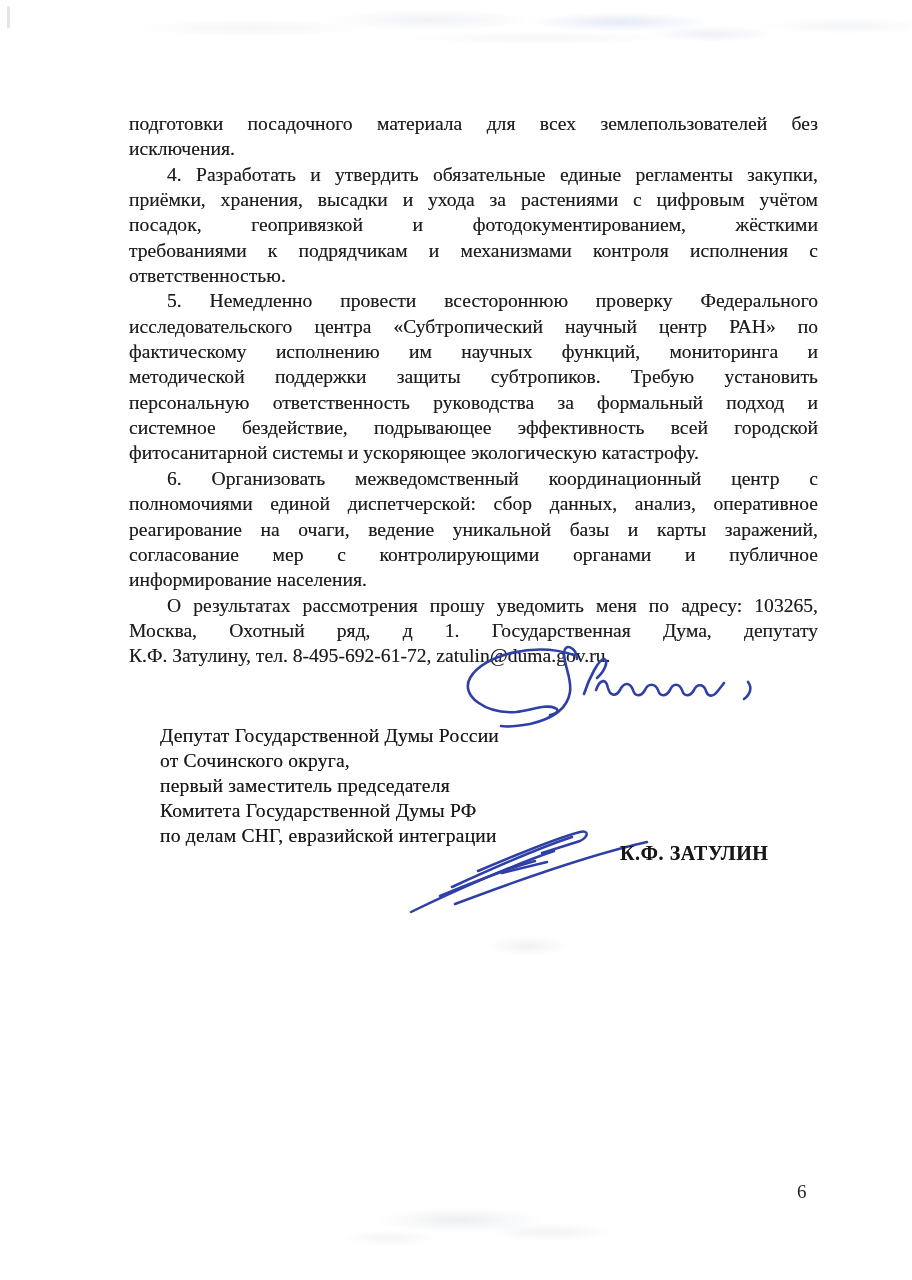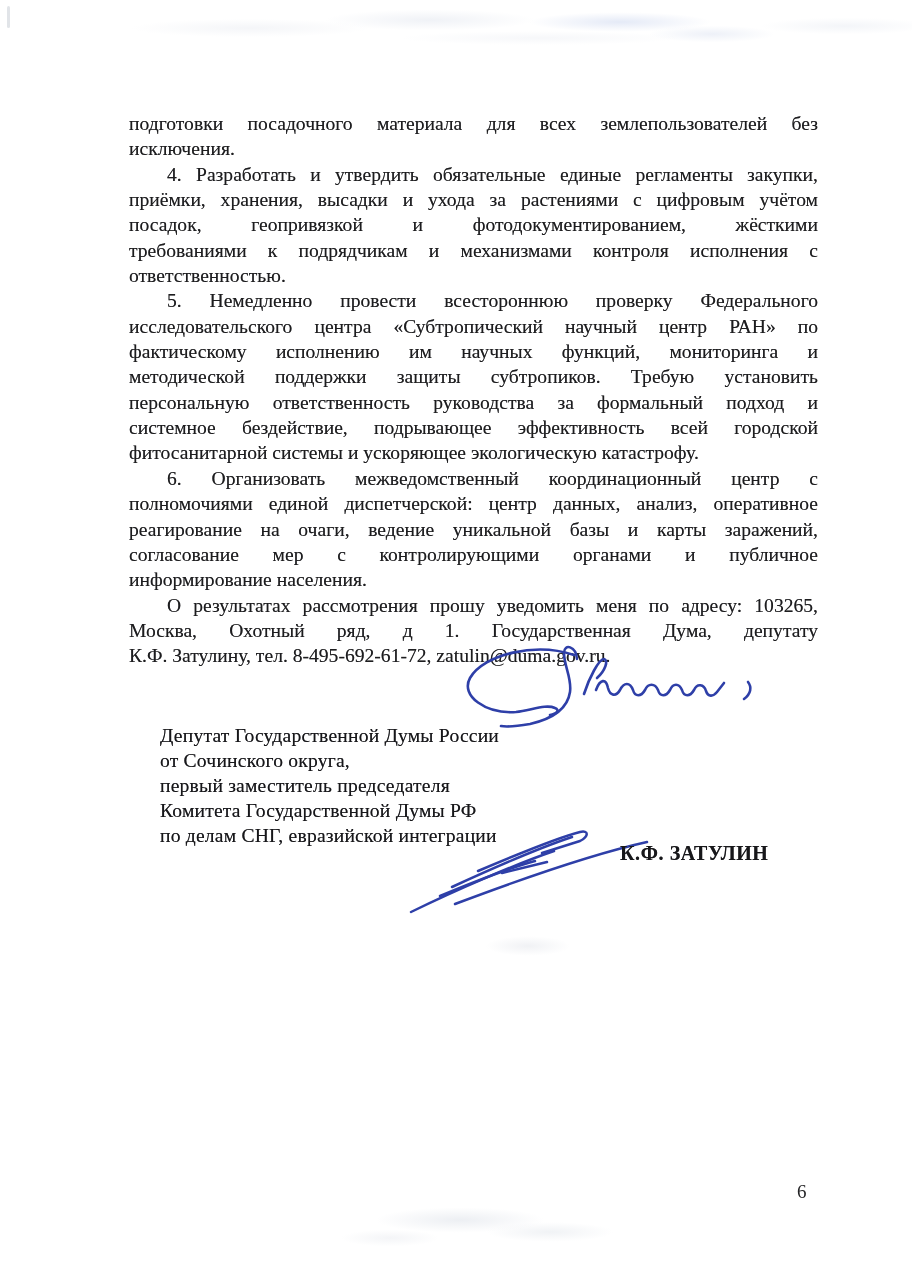--- a/index.html
+++ b/index.html
@@ -94,21 +94,21 @@
       <div class="line">требованиями к подрядчикам и механизмами контроля исполнения с</div>
       <div class="line para-end">ответственностью.</div>
       <div class="line indent">5. Немедленно провести всестороннюю проверку Федерального</div>
       <div class="line">исследовательского центра «Субтропический научный центр РАН» по</div>
       <div class="line">фактическому исполнению им научных функций, мониторинга и</div>
       <div class="line">методической поддержки защиты субтропиков. Требую установить</div>
       <div class="line">персональную ответственность руководства за формальный подход и</div>
       <div class="line">системное бездействие, подрывающее эффективность всей городской</div>
       <div class="line para-end">фитосанитарной системы и ускоряющее экологическую катастрофу.</div>
       <div class="line indent">6. Организовать межведомственный координационный центр с</div>
-      <div class="line">полномочиями единой диспетчерской: центр данных, анализ, оперативное</div>
+      <div class="line">полномочиями единой диспетчерской: сбор данных, анализ, оперативное</div>
       <div class="line">реагирование на очаги, ведение уникальной базы и карты заражений,</div>
       <div class="line">согласование мер с контролирующими органами и публичное</div>
       <div class="line para-end">информирование населения.</div>
       <div class="line indent">О результатах рассмотрения прошу уведомить меня по адресу: 103265,</div>
       <div class="line">Москва, Охотный ряд, д 1. Государственная Дума, депутату</div>
       <div class="line para-end">К.Ф. Затулину, тел. 8-495-692-61-72, zatulin@duma.gov.ru.</div>
     </div>
 
   <svg class="signature-svg sig1" width="304" height="92" viewBox="0 0 304 92">
     <g fill="none" stroke-linecap="round" stroke-linejoin="round" stroke-width="2.6" stroke="#2e3fa8">

